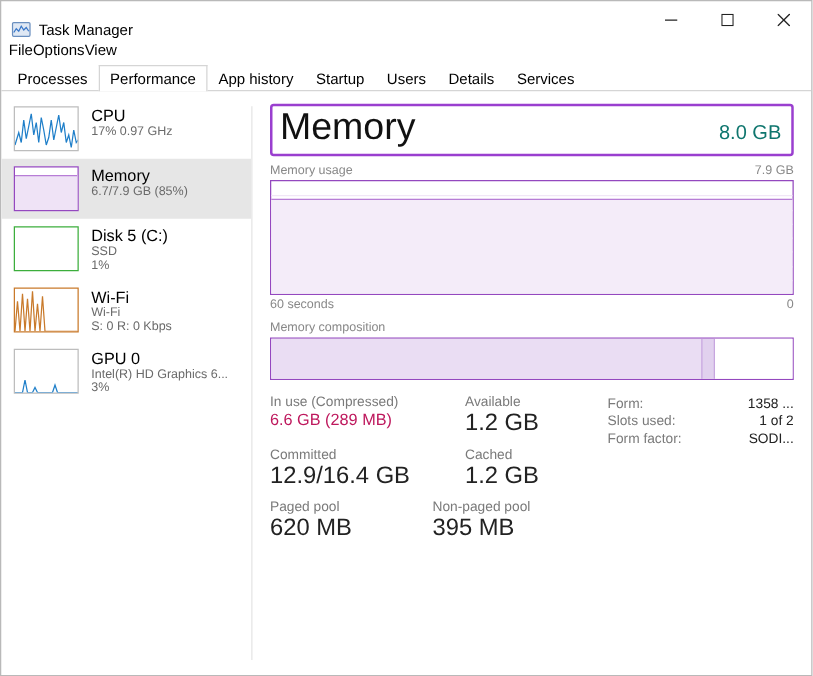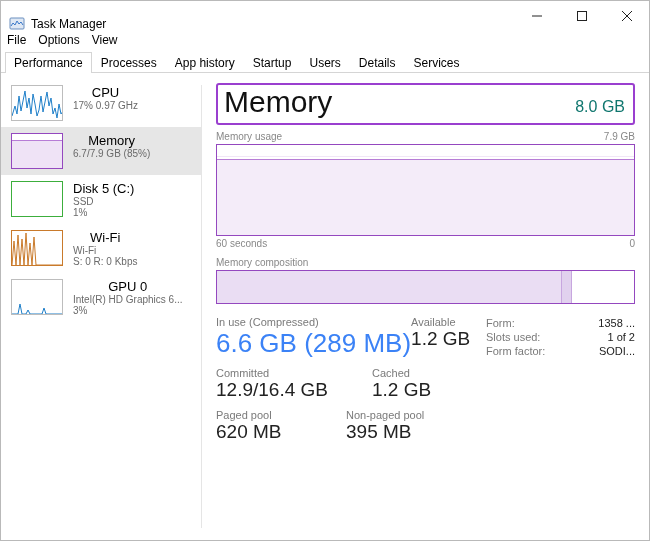--- a/index.html
+++ b/index.html
@@ -33,21 +33,20 @@
     display: flex; align-items: center; justify-content: center;
     color: #222;
   }
   .winbtn svg { pointer-events: none; }
   
   .menubar {
     height: 20px;
     display: flex;
     align-items: center;
     padding: 0 6px 2px 6px;
-    gap: 12px;
     font-size: 12px;
     color: #000;
   }
   .menubar span { cursor: default; }
   
   .tabs {
     display: flex;
     align-items: flex-end;
     padding-left: 4px;
     height: 22px;
@@ -87,21 +86,21 @@
     background: #e6e6e6;
   }
   .thumb {
     width: 52px; height: 36px;
     border: 1px solid #bdbdbd;
     background: #fff;
     position: relative;
     overflow: hidden;
     flex-shrink: 0;
   }
-  .side-text .s-title { font-size: 13px; color: #000; text-align: center; }
+  .side-text .s-title { font-size: 13px; color: #000; }
   .side-text .s-sub  { font-size: 10px; color: #6a6a6a; white-space: nowrap; }
   .divider {
     width: 1px;
     background: #e5e5e5;
     margin: 12px 0 12px 0;
   }
   .detail {
     flex: 1;
     padding: 10px 14px 10px 14px;
     overflow: hidden;
@@ -152,21 +151,21 @@
   .comp .seg-free { background: #ffffff; }
   .stats {
     display: flex;
     gap: 10px;
   }
   .stats-left { flex: 0 0 260px; }
   .stats-left .row2 { display: flex; margin-bottom: 8px; }
   .stats-left .cell { flex:1; }
   .stats-left .lab   { font-size: 11px; color: #7a7a7a; }
   .stats-left .val   { font-size: 19px; color: #222; }
-  .stats-left .valC  { font-size: 26px; color: #3b82f6; white-space: nowrap;}
+  .stats-left .valC  { font-size: 13px; color: #be185d; white-space: nowrap;}
   .stats-right { flex: 1; font-size: 11px; color: #555; }
   .stats-right .kv { display: flex; justify-content: space-between; padding: 1px 0; border-bottom: 0; }
   .stats-right .k { color: #7a7a7a; }
   .stats-right .v { color: #222; }
 </style>
 </head>
 <body>
 
 <div class="titlebar">
   <span class="app-icon">
@@ -197,22 +196,22 @@
   </div>
 </div>
 
 <div class="menubar">
   <span>File</span>
   <span>Options</span>
   <span>View</span>
 </div>
 
 <div class="tabs">
+  <div class="tab">Processes</div>
   <div class="tab active">Performance</div>
-  <div class="tab">Processes</div>
   <div class="tab">App history</div>
   <div class="tab">Startup</div>
   <div class="tab">Users</div>
   <div class="tab">Details</div>
   <div class="tab">Services</div>
 </div>
 
 <div class="body">
 
   <div class="sidebar">

